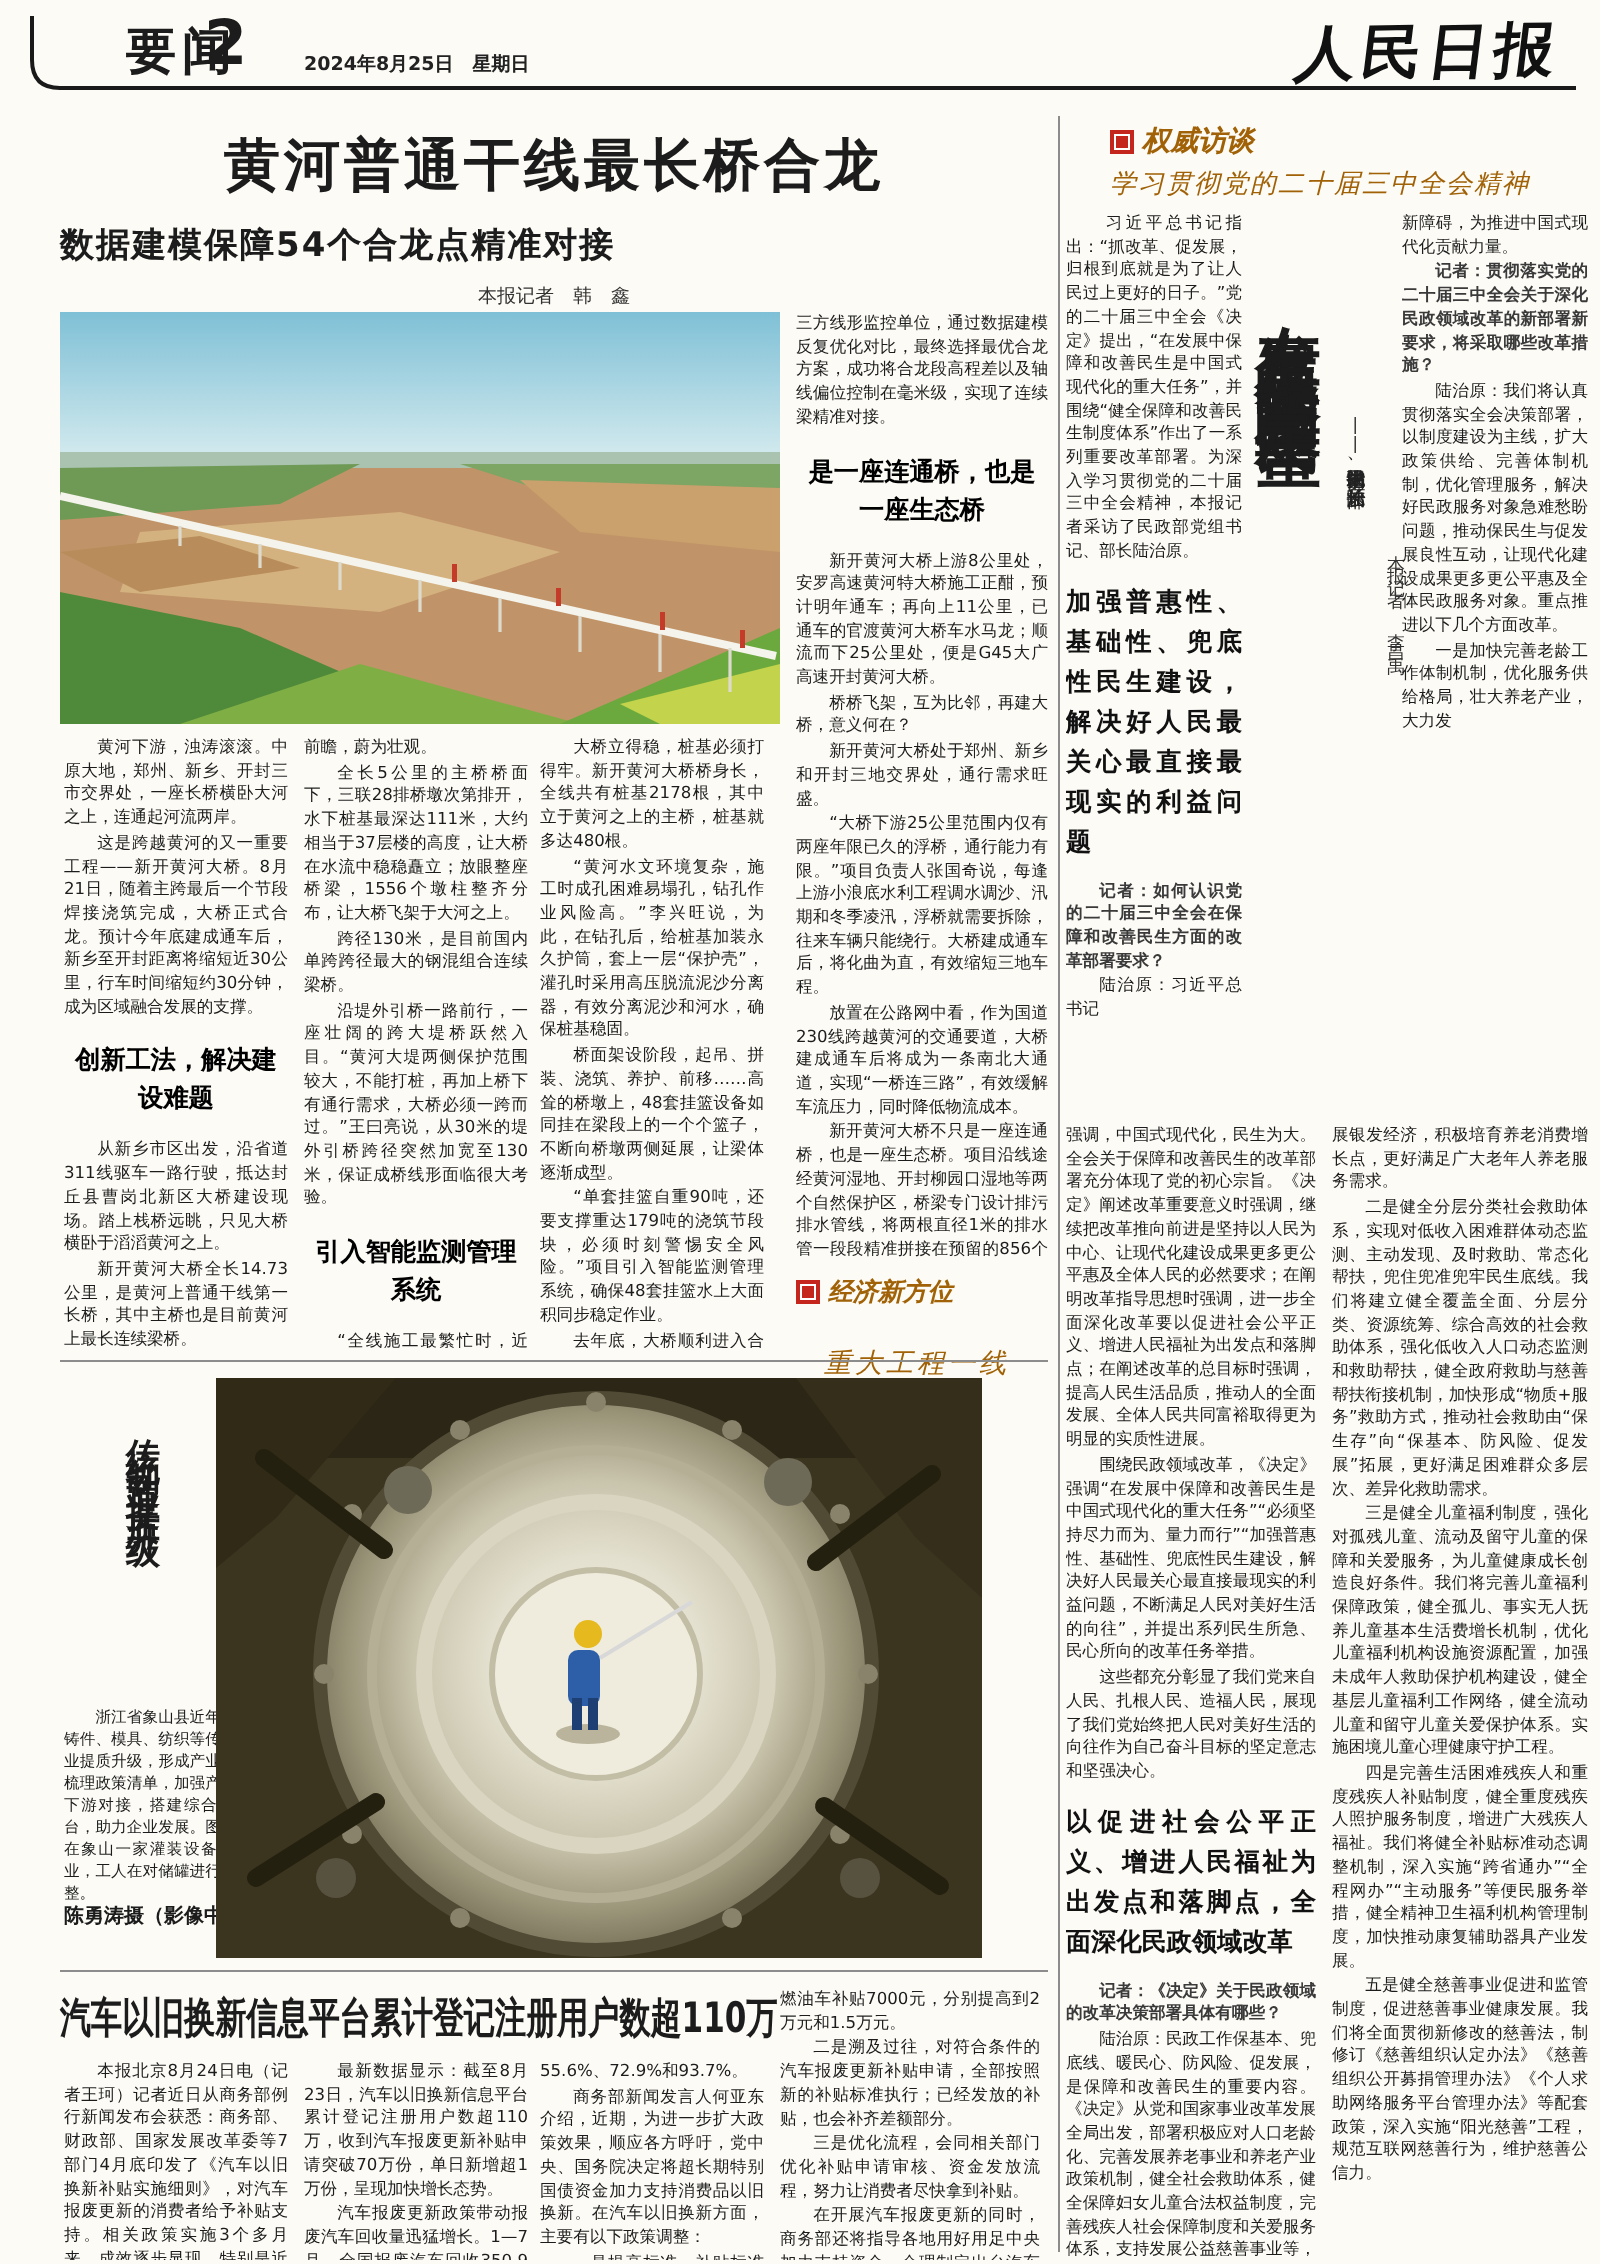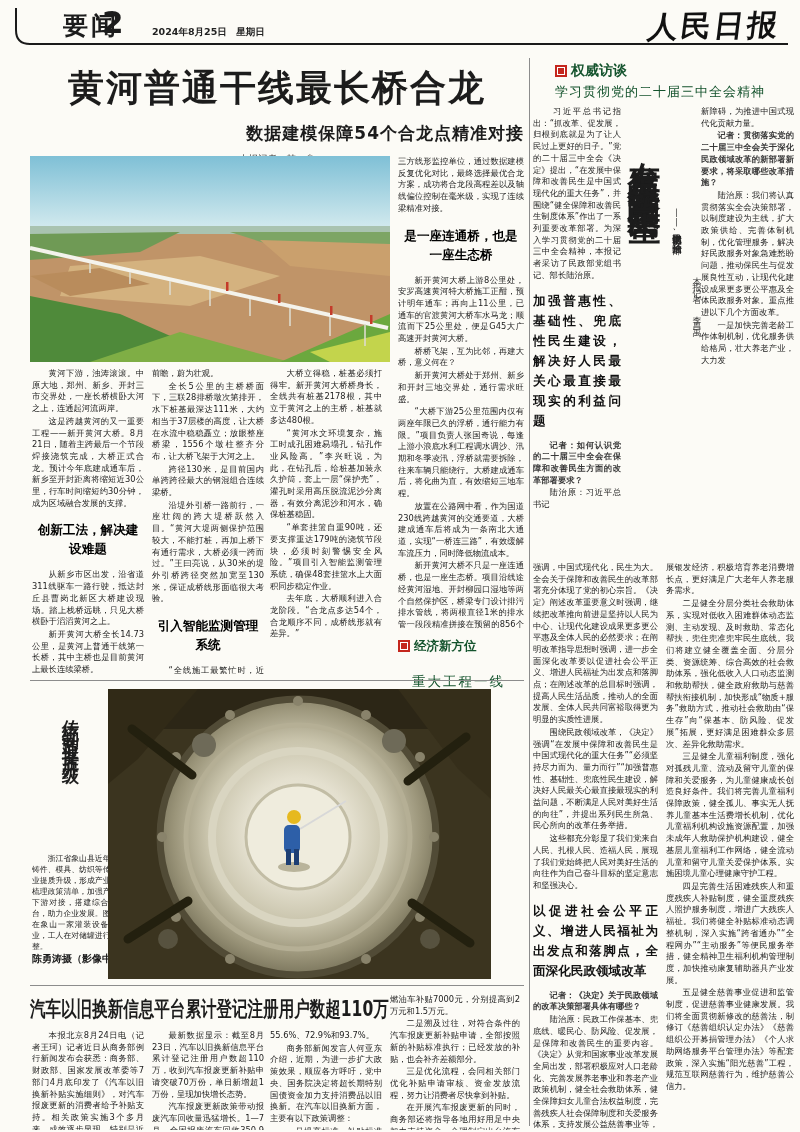--- a/index.html
+++ b/index.html
@@ -6,21 +6,21 @@
   #page{position:relative;width:800px;height:1132px;background:#fcfbf6;font-family:"DejaVu Sans",sans-serif;color:#1c1c1c;overflow:hidden;margin:0 auto;}
   .abs{position:absolute;}
   .text-col{position:absolute;overflow:hidden;}
   .body-p,.cont-p,.q-para{font-size:8.3px;line-height:11.7px;text-align:justify;margin:0 0 1px 0;}
   .body-p{text-indent:2em;}
   .cont-p{text-indent:0;}
   .q-para{text-indent:2em;font-weight:700;color:#3a3a3a;}
   .lead-bold{font-size:12.6px;line-height:20px;font-weight:700;text-indent:0;margin:9px 0;text-align:justify;color:#111;}
   .col-subhead{font-size:12.6px;line-height:19px;font-weight:700;text-align:center;margin:11px 2px;color:#000;}
   .v-text{writing-mode:vertical-rl;}
-  .red{color:#14532d;}
+  .red{color:#a16207;font-style:italic;}
   .rule{position:absolute;background:#8c8c8c;}
   .sec-border{border-top:1px solid #8c8c8c;}
   .red-sq{display:inline-block;width:12px;height:12px;background:#c4261d;box-shadow:inset 0 0 0 2px #c4261d, inset 0 0 0 3px #fff;vertical-align:-2px;margin-right:4px;}
   h1,h2,h3,h4{margin:0;font-weight:700;}
   .masthead{font-family:"DejaVu Serif",serif;font-weight:900;font-size:30px;letter-spacing:3px;transform:skewX(-8deg) rotate(-1deg);color:#111;}
 </style>
 </head>
 <body>
 
 <div id="page">
@@ -31,22 +31,22 @@
     </svg>
     <div class="abs" style="left:27px;top:9px;font-size:25px;font-weight:900;letter-spacing:3px;margin-left:36px;">要闻</div>
     <div class="abs" style="left:102px;top:4px;font-size:31px;font-weight:600;">2</div>
     <div class="abs" style="left:152px;top:26px;font-size:9.5px;font-weight:700;color:#222;">2024年8月25日　星期日</div>
     <div class="abs masthead" style="left:648px;top:6px;">人民日报</div>
   </div>
 
   <div class="rule" style="left:529px;top:58px;width:1px;height:1068px;"></div>
 
   <div class="abs" style="left:30px;top:54px;width:494px;height:626px;">
-    <h1 style="text-align:center;margin-top:10px;font-size:36px;font-weight:900;letter-spacing:2px;">黄河普通干线最长桥合龙</h1>
-    <h2 style="text-align:right;margin-top:9px;font-size:17px;letter-spacing:1px;">数据建模保障54个合龙点精准对接</h2>
+    <h1 style="text-align:center;margin-top:10px;font-size:28px;font-weight:900;letter-spacing:2px;">黄河普通干线最长桥合龙</h1>
+    <h2 style="text-align:left;margin-top:9px;font-size:17px;letter-spacing:1px;">数据建模保障54个合龙点精准对接</h2>
     <div style="text-align:center;margin-top:8px;font-size:9.5px;color:#333;">本报记者　韩　鑫</div>
 
     <svg class="abs" style="left:0;top:102px;" width="360" height="206" viewBox="0 0 360 206" preserveAspectRatio="none">
       <defs>
         <linearGradient id="skyg" x1="0" y1="0" x2="0" y2="1">
           <stop offset="0" stop-color="#7fc0d6"></stop>
             <stop offset="1" stop-color="#d9edf0"></stop>
         </linearGradient>
       </defs>
       <rect x="0" y="0" width="360" height="78" fill="url(#skyg)"></rect>
@@ -111,20 +111,21 @@
         <p class="cont-p">前瞻，蔚为壮观。</p>
         <p class="body-p">全长5公里的主桥桥面下，三联28排桥墩次第排开，水下桩基最深达111米，大约相当于37层楼的高度，让大桥在水流中稳稳矗立；放眼整座桥梁，1556个墩柱整齐分布，让大桥飞架于大河之上。</p>
         <p class="body-p">跨径130米，是目前国内单跨跨径最大的钢混组合连续梁桥。</p>
         <p class="body-p">沿堤外引桥一路前行，一座壮阔的跨大堤桥跃然入目。“黄河大堤两侧保护范围较大，不能打桩，再加上桥下有通行需求，大桥必须一跨而过。”王曰亮说，从30米的堤外引桥跨径突然加宽至130米，保证成桥线形面临很大考验。</p>
         <h4 class="col-subhead">引入智能监测管理系统</h4>
         <p class="body-p">“全线施工最繁忙时，近200台套大型设备，约2000人同时在高空作业，施工难度高、安全风险大。”</p>
       </div>
     <div class="text-col" style="left:240px;top:314px;width:112px;height:306px;">
         <p class="body-p">大桥立得稳，桩基必须打得牢。新开黄河大桥桥身长，全线共有桩基2178根，其中立于黄河之上的主桥，桩基就多达480根。</p>
         <p class="body-p">“黄河水文环境复杂，施工时成孔困难易塌孔，钻孔作业风险高。”李兴旺说，为此，在钻孔后，给桩基加装永久护筒，套上一层“保护壳”，灌孔时采用高压脱流泥沙分离器，有效分离泥沙和河水，确保桩基稳固。</p>
+        <p class="body-p">桥面架设阶段，起吊、拼装、浇筑、养护、前移……高耸的桥墩上，48套挂篮设备如同挂在梁段上的一个个篮子，不断向桥墩两侧延展，让梁体逐渐成型。</p>
         <p class="body-p">“单套挂篮自重90吨，还要支撑重达179吨的浇筑节段块，必须时刻警惕安全风险。”项目引入智能监测管理系统，确保48套挂篮水上大面积同步稳定作业。</p>
         <p class="body-p">去年底，大桥顺利进入合龙阶段。“合龙点多达54个，合龙顺序不同，成桥线形就有差异。”</p>
       </div>
   </div>
 
   <div class="abs sec-border" style="left:30px;top:680px;width:494px;height:303px;">
     <div class="v-text abs" style="left:30px;top:24px;height:186px;font-size:17px;font-weight:900;letter-spacing:6px;">传统制造业提质升级</div>
     <div class="text-col" style="left:2px;top:172px;width:102px;height:126px;">
       <p class="cont-p" style="font-size:7.8px;line-height:11px;">　　浙江省象山县近年来推动铸件、模具、纺织等传统制造业提质升级，形成产业政策、梳理政策清单，加强产业链上下游对接，搭建综合服务平台，助力企业发展。图为近日在象山一家灌装设备制造企业，工人在对储罐进行焊接修整。</p>
       <p class="cont-p" style="font-size:10px;line-height:11px;font-weight:700;">陈勇涛摄（影像中国）</p>

